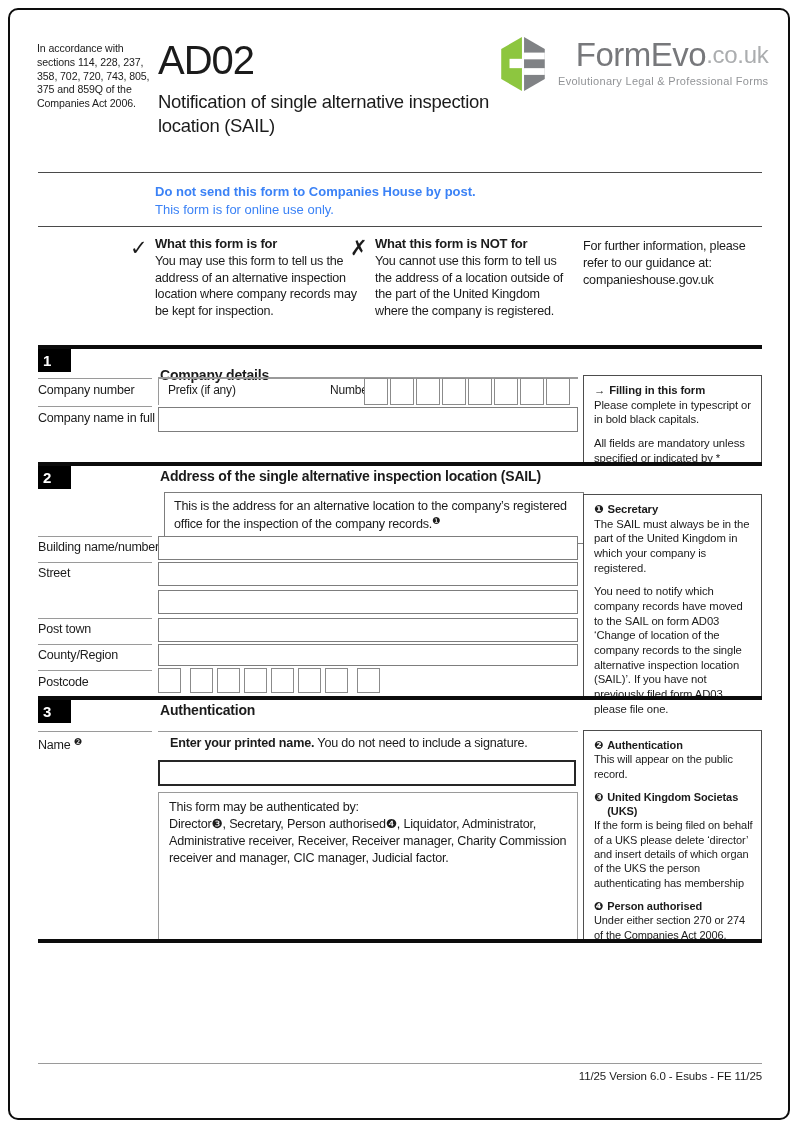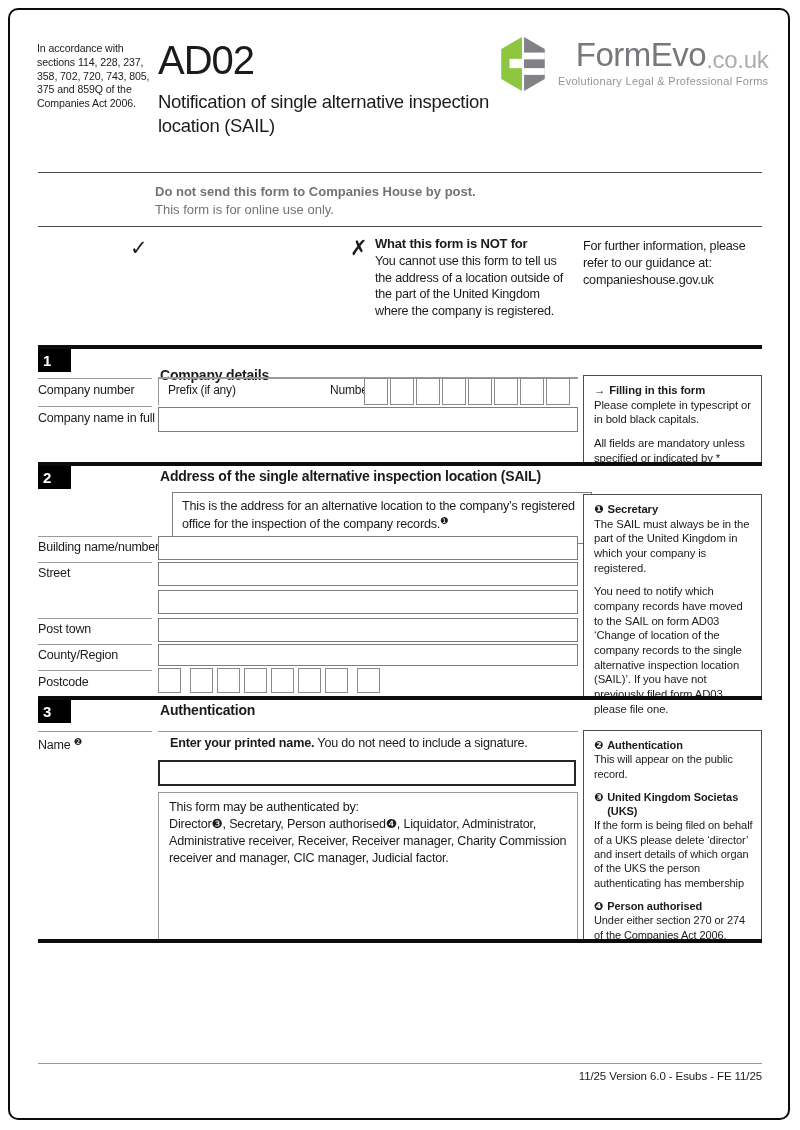--- a/index.html
+++ b/index.html
@@ -17,26 +17,26 @@
   .sec-title { position:absolute; left:160px; font-weight:bold; font-size:14px; letter-spacing:-0.2px; }
   .label { position:absolute; left:38px; font-size:12.5px; letter-spacing:-0.2px; }
   .fbox { position:absolute; left:158px; width:420px; box-sizing:border-box; border:1px solid #7d7d7d; background:#fff; }
 
   .statute { font-size:10.6px; line-height:1.3; letter-spacing:-0.1px; }
   .form-code { font-size:40px; letter-spacing:-1px; line-height:1; }
   .form-title { font-size:18.5px; line-height:1.32; letter-spacing:-0.3px; }
 
   .logo { position:absolute; left:497px; top:36px; display:flex; gap:9px; align-items:flex-start; }
   .logo-text { display:flex; flex-direction:column; align-items:flex-end; }
-  .logo-word { display:flex; align-items:flex-end; }
+  .logo-word { display:flex; align-items:center; }
   .logo-brand { font-size:33px; color:#77787b; letter-spacing:-0.5px; }
   .logo-suffix { font-size:24px; color:#abadaf; letter-spacing:-0.3px; }
   .logo-tagline { font-size:11px; color:#929497; letter-spacing:0.3px; margin-top:1px; }
 
-  .notice { font-size:13px; line-height:1.35; color:#737373; }
+  .notice { font-size:13px; line-height:1.35; color:#3b82f6; }
   .notice b { font-weight:bold; }
 
   .guide { position:absolute; display:flex; }
   .guide-icon { font-size:21px; font-weight:bold; width:25px; flex:0 0 25px; line-height:1; padding-top:1px; }
   .guide-title { font-weight:bold; font-size:13px; margin-bottom:2px; letter-spacing:-0.2px; }
   .guide-body { font-size:12.6px; line-height:1.32; letter-spacing:-0.2px; }
   .further { font-size:12.6px; line-height:1.35; letter-spacing:-0.2px; }
 
   .small-label { position:absolute; font-size:12px; letter-spacing:-0.2px; }
   .char-row { position:absolute; display:flex; }
@@ -45,21 +45,21 @@
   .pc .char-box { width:23px; height:25px; margin-right:4px; }
   .pc .char-box:nth-child(2), .pc .char-box:nth-child(8) { margin-left:5px; }
 
   .sidebar { position:absolute; left:583px; width:179px; box-sizing:border-box; background:#fff;
              border-left:1px solid #4d4d4d; border-right:1px solid #4d4d4d; border-top:1px solid #4d4d4d;
              padding:7px 8px 0 10px; font-size:11.3px; line-height:1.3; letter-spacing:-0.1px; }
   .sb-head { display:flex; gap:4px; font-weight:bold; }
   .sb-body { margin-bottom:9px; }
   .fn-marker { flex:0 0 auto; }
 
-  .intro-box { position:absolute; left:172px; width:420px; height:52px; box-sizing:border-box;
+  .intro-box { position:absolute; left:164px; width:420px; height:52px; box-sizing:border-box;
                border:1px solid #7d7d7d; padding:5px 9px; font-size:12.6px; line-height:1.35; letter-spacing:-0.2px; }
   .sup { font-size:9.5px; vertical-align:4px; }
 
   .instruction { font-size:12.6px; letter-spacing:-0.2px; }
   .name-input { position:absolute; left:158px; top:760px; width:418px; height:26px; box-sizing:border-box;
                 border:2px solid #262626; background:#fff; }
   .auth-box { position:absolute; left:158px; top:792px; width:420px; height:147px; box-sizing:border-box;
               border-left:1px solid #9a9a9a; border-right:1px solid #9a9a9a; border-top:1px solid #9a9a9a;
               padding:6px 10px; font-size:12.6px; line-height:1.34; letter-spacing:-0.2px; }
   .footer-text { position:absolute; right:38px; top:1070px; font-size:11.5px; letter-spacing:-0.1px; }
@@ -94,20 +94,24 @@
   <div class="hl hl-dark" style="left:38px; top:172px; width:724px;"></div>
 
   <div class="abs notice" style="left:155px; top:183px; width:325px;">
     <b>Do not send this form to Companies House by post.</b><span> This form is for online use only.</span>
   </div>
 
   <div class="hl hl-dark" style="left:38px; top:226px; width:724px;"></div>
 
   <div class="guide" style="left:130px; top:236px; width:234px;">
     <div class="guide-icon">✓</div>
+    <div>
+      <div class="guide-title">What this form is for</div>
+      <div class="guide-body">You may use this form to tell us the address of an alternative inspection location where company records may be kept for inspection.</div>
+    </div>
   </div>
   <div class="guide" style="left:350px; top:236px; width:222px;">
     <div class="guide-icon">✗</div>
     <div>
       <div class="guide-title">What this form is NOT for</div>
       <div class="guide-body">You cannot use this form to tell us the address of a location outside of the part of the United Kingdom where the company is registered.</div>
     </div>
   </div>
   <div class="abs further" style="left:583px; top:238px; width:180px;">For further information, please refer to our guidance at: companieshouse.gov.uk</div>
 

